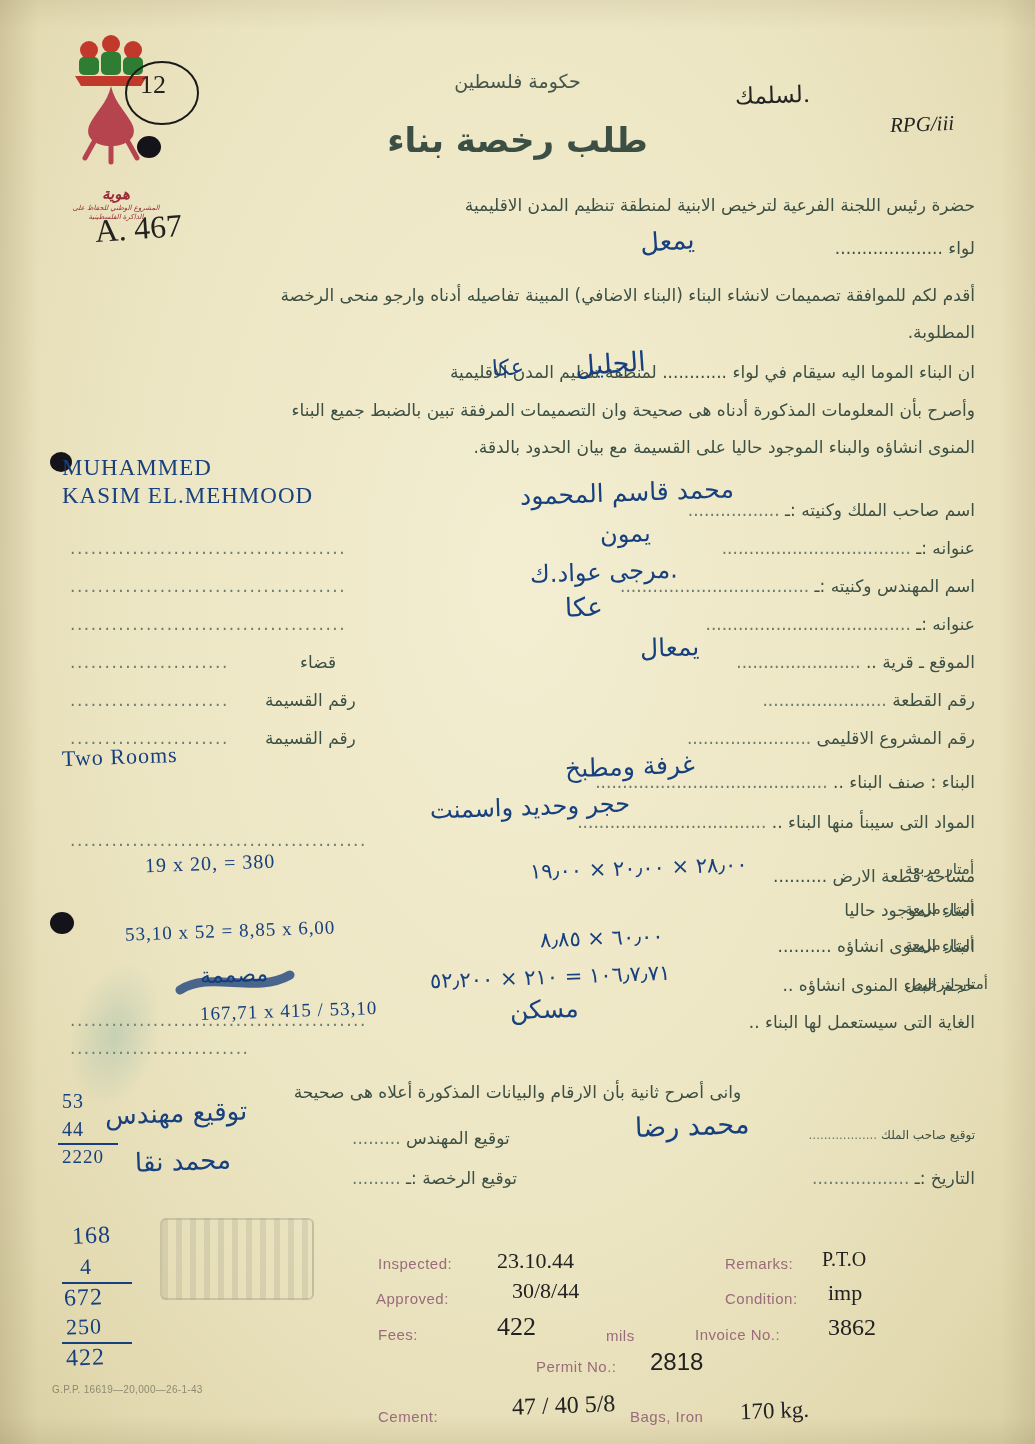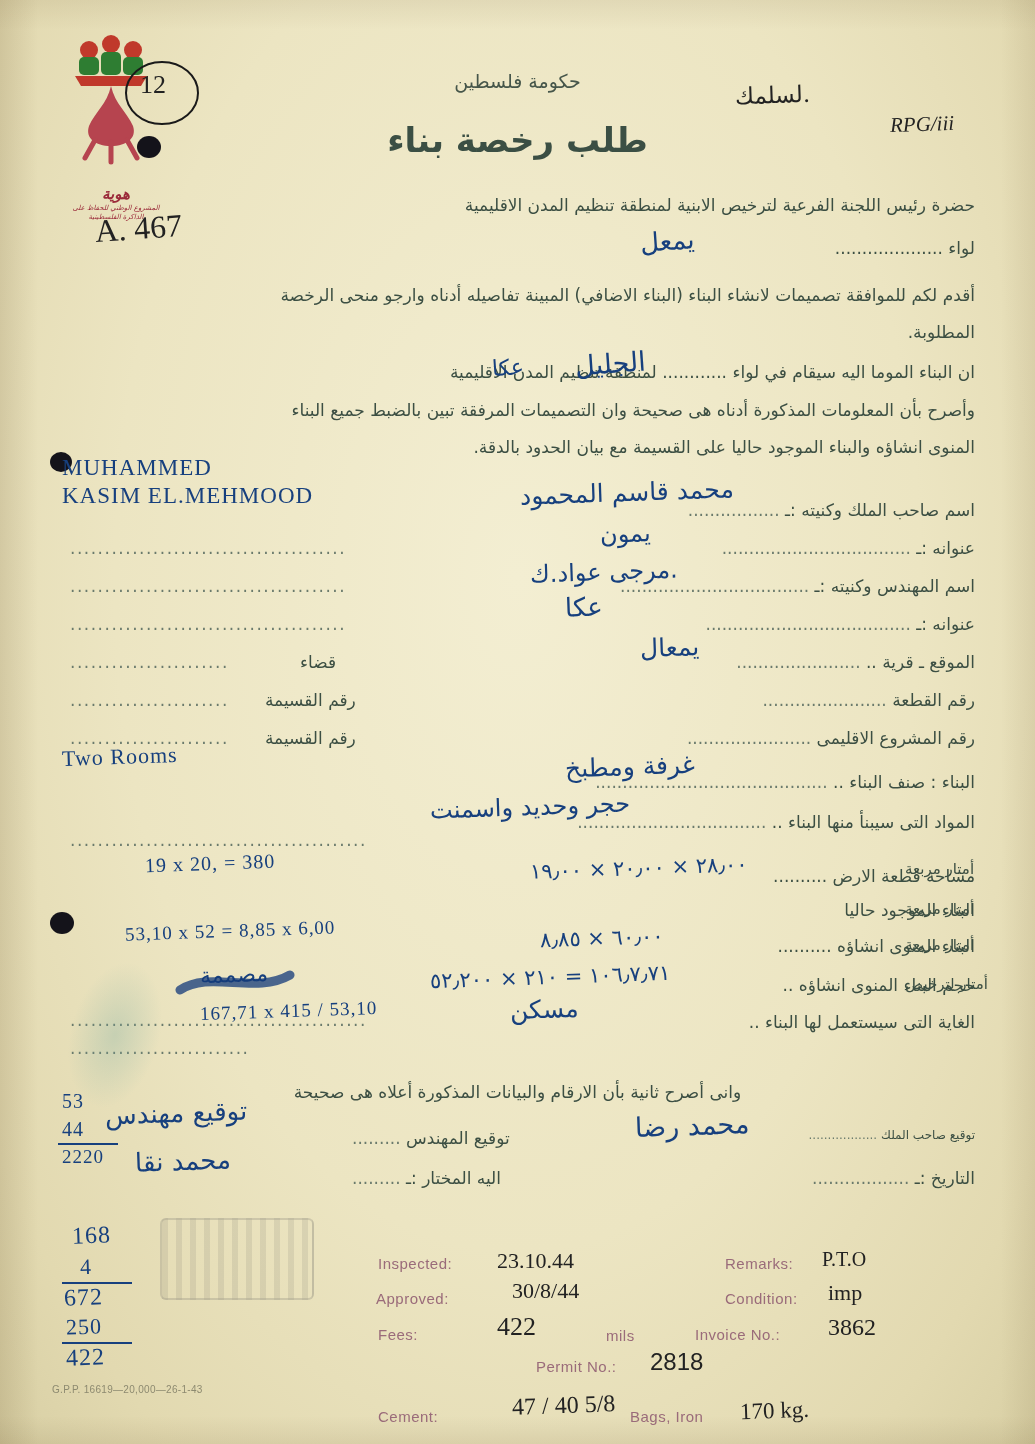--- a/index.html
+++ b/index.html
@@ -276,21 +276,21 @@
     <span class="dots">..................</span>
   </div>
 
   <div class="sig-eng">
     <span>توقيع المهندس</span>
     <span class="dots">.........</span>
   </div>
   <div class="hw hw-ar tilt3" style="left:105px;top:1098px;font-size:26px;">توقيع مهندس</div>
 
   <div class="sig-mukh">
-    <span>اليه المختار :ـ</span>
+    <span>توقيع الرخصة :ـ</span>
     <span class="dots">.........</span>
   </div>
   <div class="hw hw-ar tilt3" style="left:135px;top:1146px;font-size:26px;">محمد نقا</div>
 
   <div class="hw hw-en" style="left:62px;top:1090px;font-size:20px;">53</div>
   <div class="hw hw-en" style="left:62px;top:1118px;font-size:20px;">44</div>
   <div style="position:absolute;left:58px;top:1143px;width:60px;border-top:2px solid #17407e;"></div>
   <div class="hw hw-en" style="left:62px;top:1146px;font-size:19px;">2220</div>
 
   <div class="hw hw-en tilt3" style="left:72px;top:1222px;font-size:24px;">168</div>

